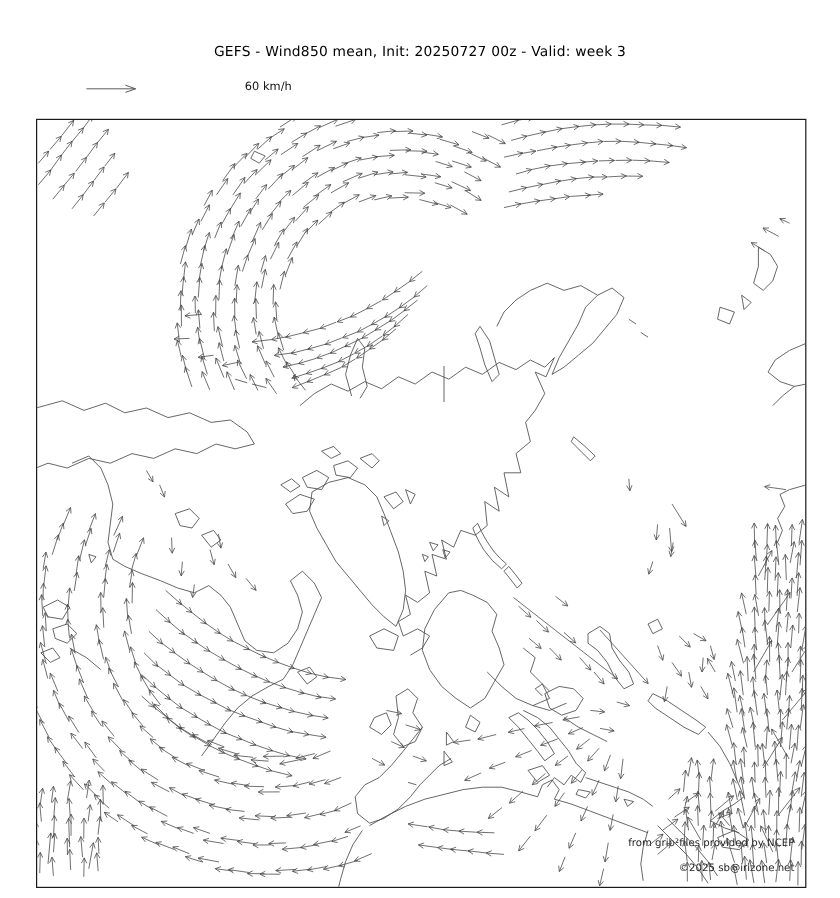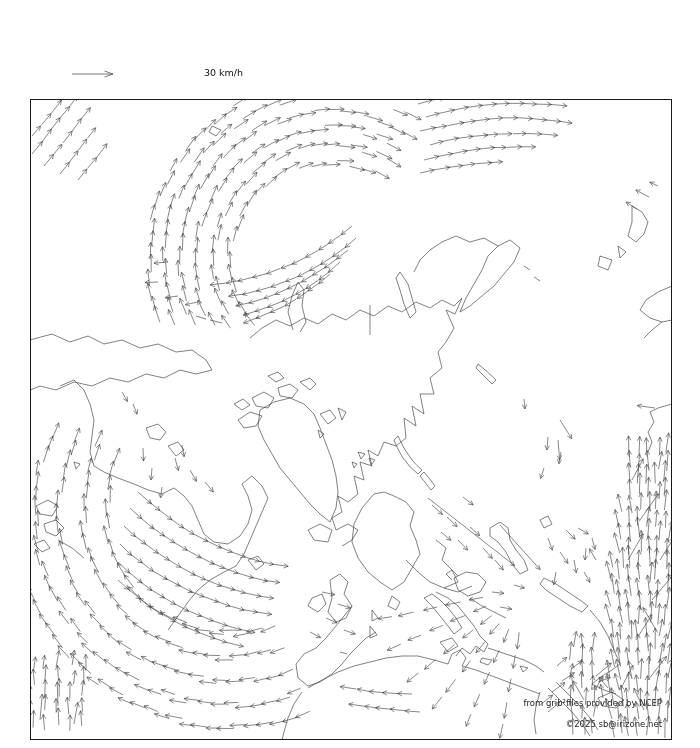--- a/index.html
+++ b/index.html
@@ -14,21 +14,22 @@
   #map-svg{position:absolute;left:0;top:0;pointer-events:none;}
   .coast{fill:none;stroke:#4a4a4a;stroke-width:.7;stroke-linejoin:round;}
   .wind{fill:none;stroke:#474747;stroke-width:.65;}
   .frame{fill:none;stroke:#1a1a1a;stroke-width:1;}
   .legend-arrow{fill:none;stroke:#555;stroke-width:.8;}
 </style>
 </head>
 <body>
 
 <div id="page">
-  <div class="legend-label">30 km/h</div>
+  <div class="title">GEFS - Wind850 mean, Init: 20250727 00z - Valid: week 3</div>
+  <div class="legend-label">60 km/h</div>
   <div class="attr attr1">from grib²files provided by NCEP</div>
   <div class="attr attr2">©2025 sb@irizone.net</div>
   <svg id="map-svg" width="700" height="748" viewBox="0 0 700 748">
     <defs>
       <clipPath id="mapclip">
           <rect x="31" y="100" width="640" height="639"></rect>
         </clipPath>
     </defs>
     <path class="legend-arrow" d="M72,74 L113,74 M104.5,71 L113,74 L104.5,77"></path>
     <rect id="frame" class="frame" x="30.5" y="99.5" width="641" height="640"></rect>

